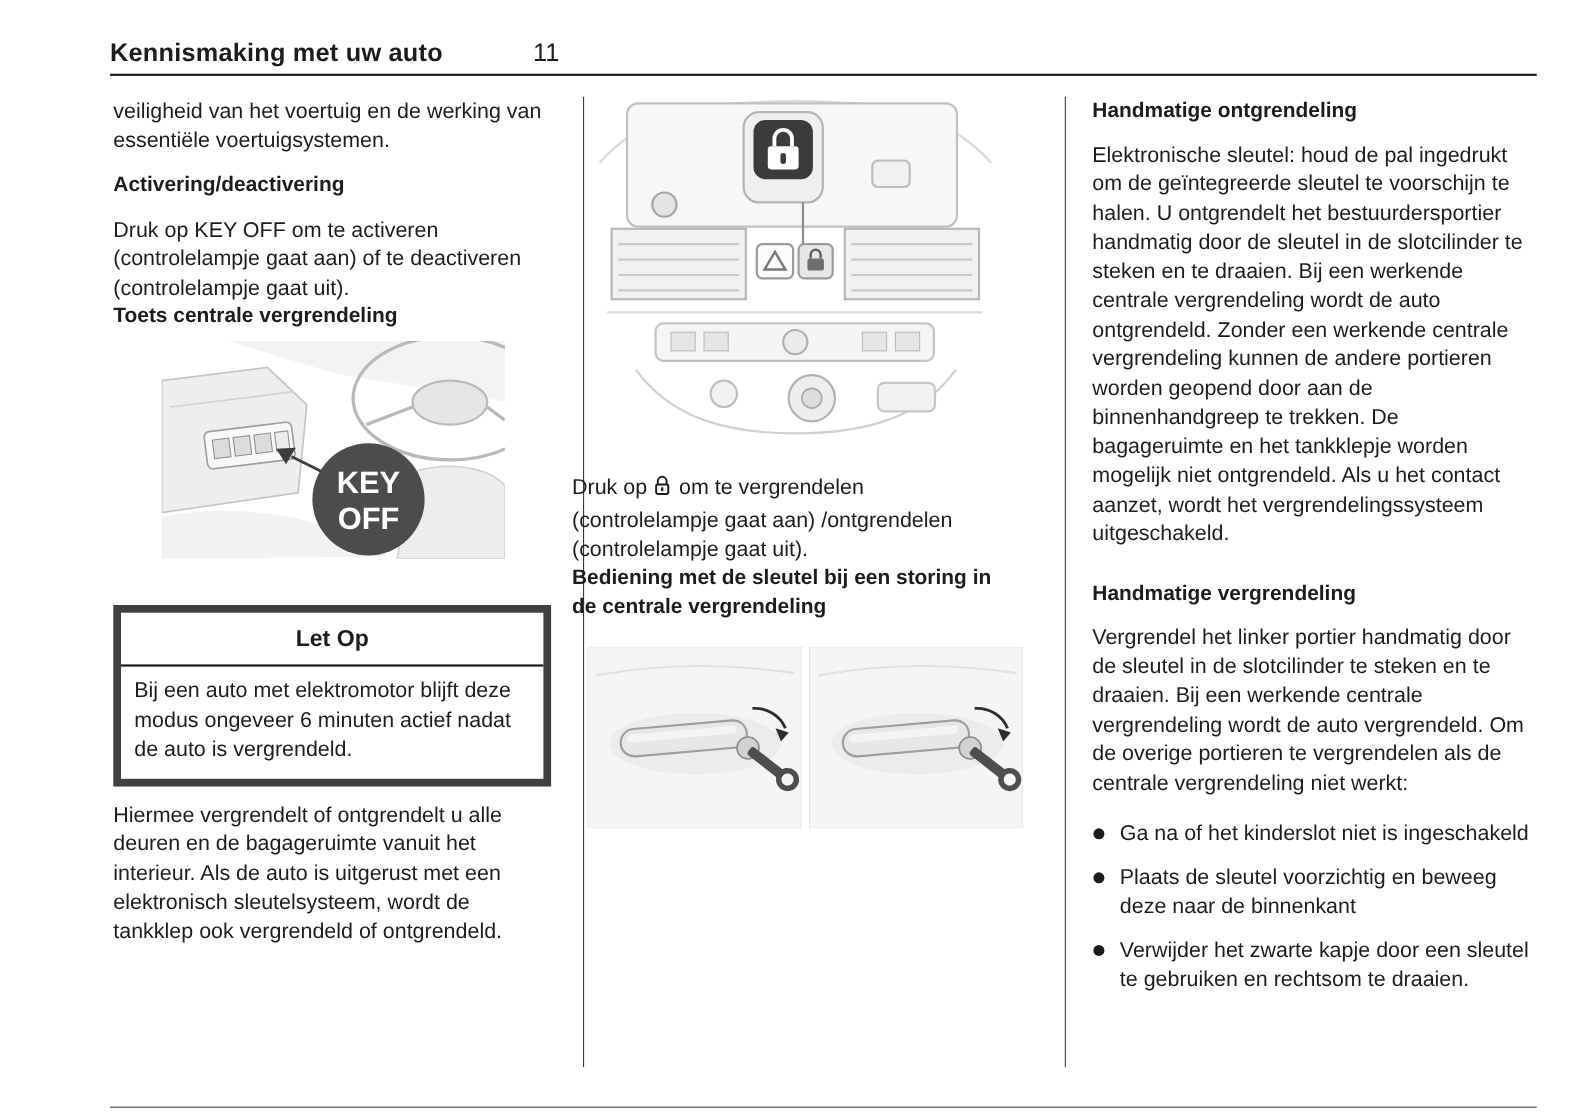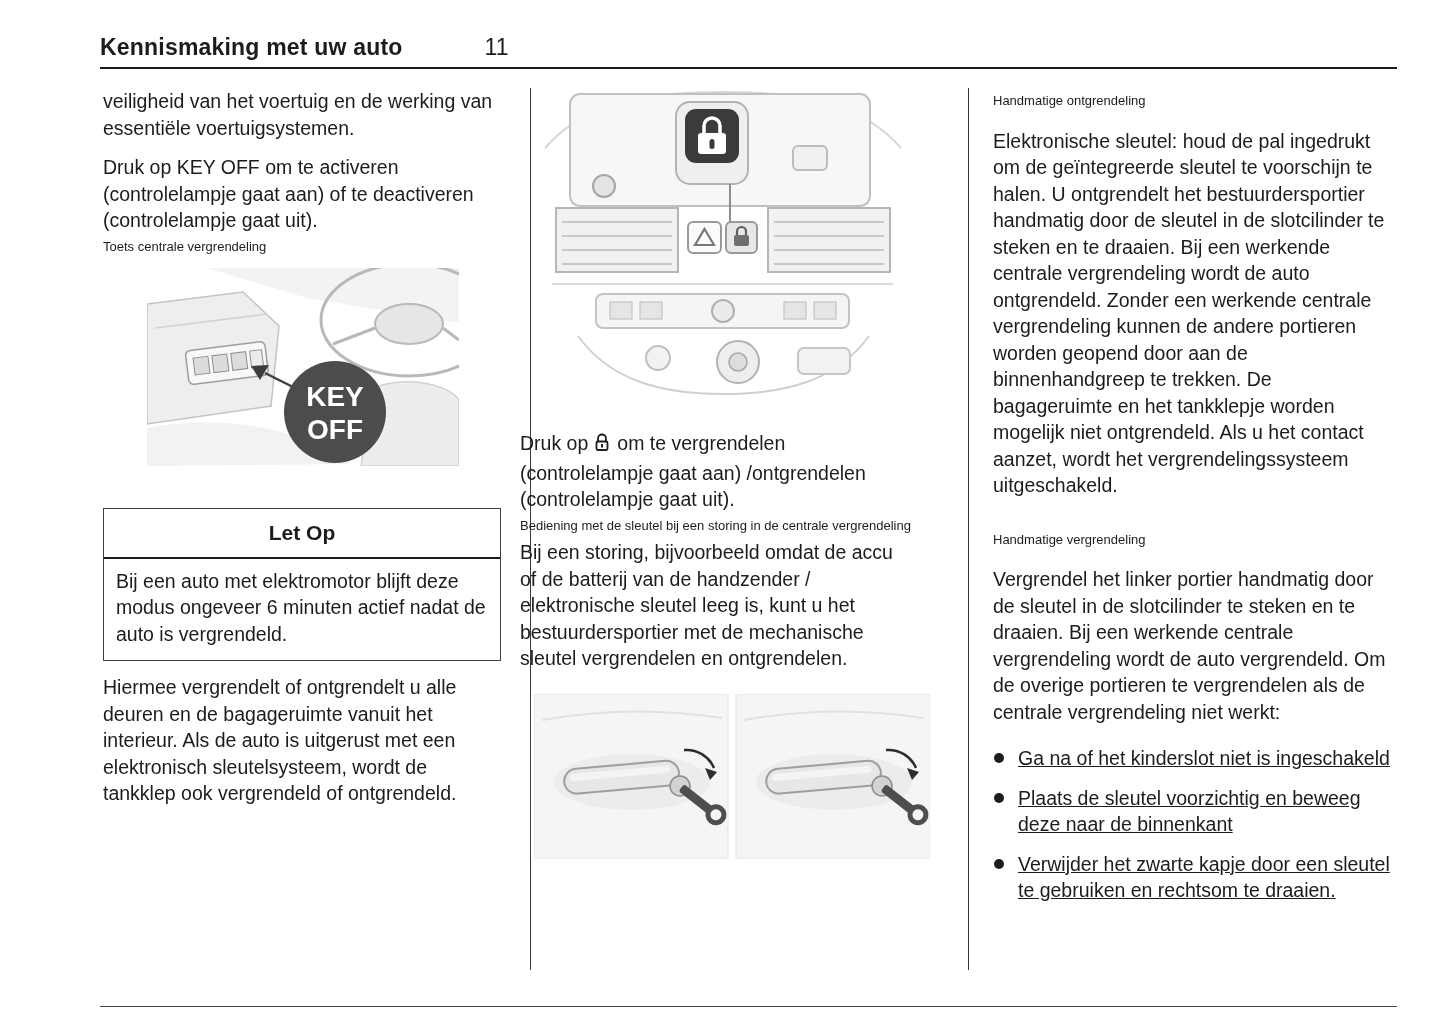--- a/index.html
+++ b/index.html
@@ -28,45 +28,45 @@
   #divider-1 { left: 530px; }
   #divider-2 { left: 968px; }
 
   
   .col { position: absolute; top: 88px; font-size: 19.5px; line-height: 26.5px; }
   #col1 { left: 103px; width: 398px; }
   #col2 { left: 520px; width: 392px; }
   #col3 { left: 993px; width: 402px; }
 
   p { margin: 0; }
-  .heading { font-weight: normal; font-size: 13px; line-height: 26.5px; margin: 0; }
+  .heading { font-weight: bold; font-size: 19px; line-height: 26.5px; margin: 0; }
   .mt-13 { margin-top: 13px; }
   .mt-15 { margin-top: 15px; }
   .mt-26 { margin-top: 28px; }
   .mt-30 { margin-top: 30px; }
 
   figure { margin: 0; }
   #fig-key-off { margin: 8px 0 0 44px; width: 312px; height: 198px; }
   #fig-console { margin-left: 20px; width: 366px; height: 312px; }
   #fig-handles { margin: 22px 0 0 14px; width: 396px; height: 165px; }
 
   
-  .caution { margin-top: 42px; border: 1px solid #404040; }
+  .caution { margin-top: 42px; border: 7px solid #404040; }
   .caution-title {
     text-align: center; font-weight: bold; font-size: 21px;
     padding: 11px 0 10px; border-bottom: 2px solid #1c1c1c;
   }
   .caution-body { padding: 9px 12px 13px; }
 
   
   .inline-icon { display: inline-block; vertical-align: -3px; margin: 0 7px 0 6px; }
 
   
   .bullet-list { margin-top: 20px; }
-  .bullet-item { position: relative; padding-left: 25px; margin-top: 13px; text-decoration: underline; }
+  .bullet-item { position: relative; padding-left: 25px; margin-top: 13px; }
   .bullet-item:first-child { margin-top: 0; }
   .bullet-dot {
     position: absolute; left: 1px; top: 8px;
     width: 10px; height: 10px; border-radius: 50%; background: #1c1c1c;
   }
 
   svg text { font-family: "Liberation Sans", "DejaVu Sans", sans-serif; }
 </style>
 </head>
 <body>
@@ -76,20 +76,21 @@
   <span class="page-number">11</span>
 </div>
 <div class="hr" id="rule-top"></div>
 <div class="hr" id="rule-bottom"></div>
 <div class="col-divider" id="divider-1"></div>
 <div class="col-divider" id="divider-2"></div>
 
 <div class="col" id="col1">
   <p>veiligheid van het voertuig en de werking van essentiële voertuigsystemen.</p>
 
+  <h3 class="heading mt-15">Activering/deactivering</h3>
 
   <p class="mt-13">Druk op KEY OFF om te activeren (controlelampje gaat aan) of te deactiveren (controlelampje gaat uit).</p>
   <h3 class="heading">Toets centrale vergrendeling</h3>
 
   <figure id="fig-key-off">
     <svg width="312" height="198" viewBox="0 0 312 198">
       <rect width="312" height="198" fill="#ffffff"></rect>
       <path d="M60,0 L312,0 L312,55 L160,30 Z" fill="#f3f3f3"></path>
       <g fill="none" stroke="#b9b9b9" stroke-width="3">
         <ellipse cx="262" cy="52" rx="88" ry="56"></ellipse>
@@ -187,21 +188,20 @@
   </figure>
 
   <p class="mt-30">
     <span>Druk op</span><span class="inline-icon"><svg width="16" height="21" viewBox="0 0 16 21">
           <path d="M4,9.5 V6.5 a4,4 0 0 1 8,0 V9.5" fill="none" stroke="#1c1c1c" stroke-width="1.8"></path>
           <rect x="2.5" y="9.5" width="11" height="8.5" rx="1.5" fill="none" stroke="#1c1c1c" stroke-width="1.8"></rect>
           <rect x="7" y="12" width="2" height="3.5" fill="#1c1c1c"></rect>
         </svg></span><span>om te vergrendelen (controlelampje gaat aan) /ontgrendelen (controlelampje gaat uit).</span>
   </p>
   <h3 class="heading">Bediening met de sleutel bij een storing in de centrale vergrendeling</h3>
-  <p>Bij een storing, bijvoorbeeld omdat de accu of de batterij van de handzender / elektronische sleutel leeg is, kunt u het bestuurdersportier met de mechanische sleutel vergrendelen en ontgrendelen.</p>
 
   <figure id="fig-handles">
     <svg width="396" height="165" viewBox="0 0 396 165">
       <rect x="0" y="0" width="194" height="165" fill="#f5f5f5" stroke="#e2e2e2"></rect>
       <rect x="202" y="0" width="194" height="165" fill="#f5f5f5" stroke="#e2e2e2"></rect>
       <g id="handle-panel">
         <path d="M8,26 Q97,10 188,24" stroke="#e1e1e1" stroke-width="2" fill="none"></path>
         <ellipse cx="98" cy="88" rx="78" ry="28" fill="#ececec"></ellipse>
         <g transform="rotate(-5 96 82)">
           <rect x="30" y="70" width="115" height="25" rx="12.5" fill="#e7e7e7" stroke="#9e9e9e" stroke-width="2"></rect>

